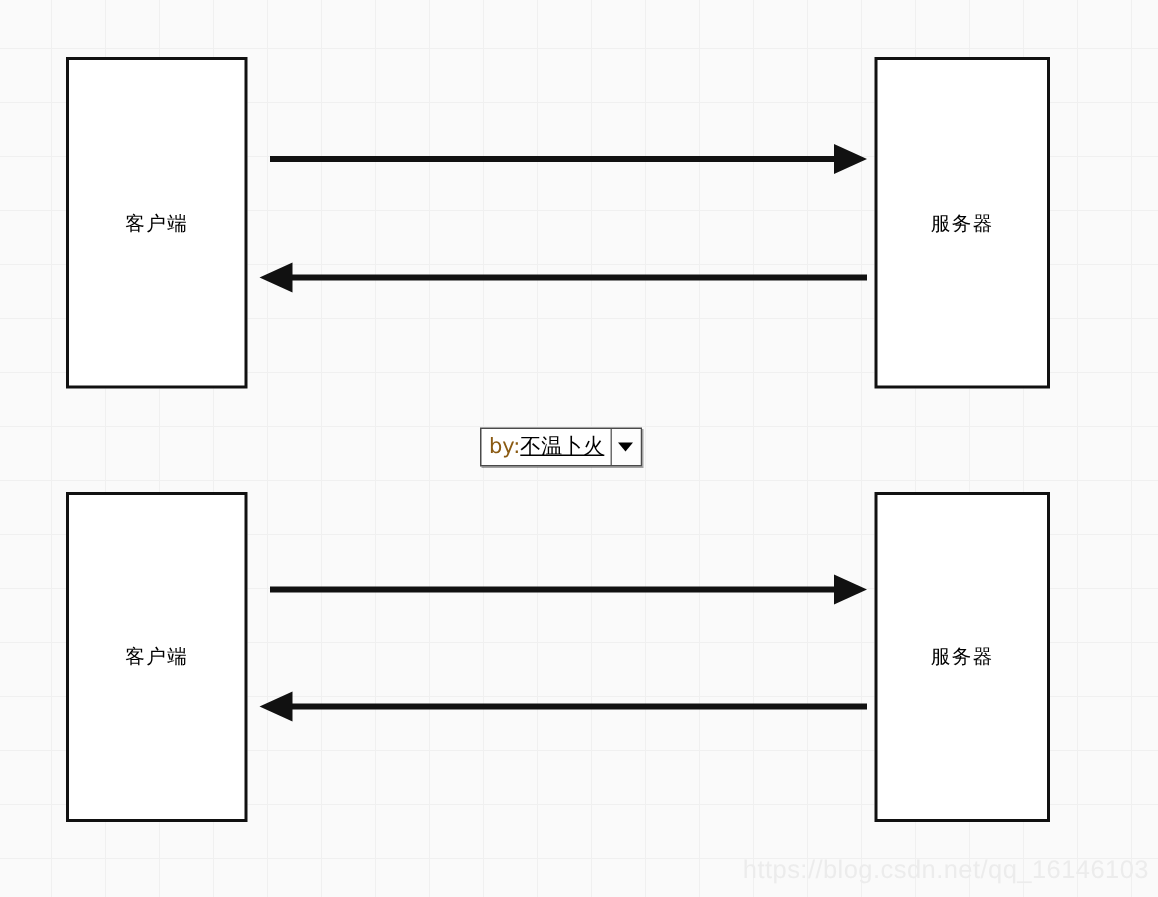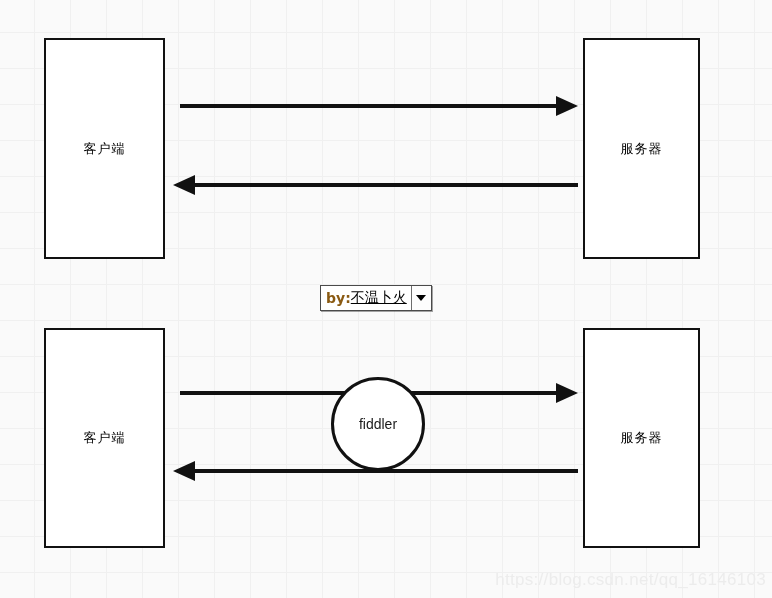--- a/index.html
+++ b/index.html
@@ -94,21 +94,21 @@
     box-shadow: 1px 1px 0 rgba(0,0,0,0.35);
   }
   #signature-text {
     display: flex;
     align-items: center;
     padding: 0 4px 0 5px;
     font-size: 14px;
     white-space: nowrap;
     font-family: "DejaVu Sans", "Liberation Sans", sans-serif;
   }
-  .sig-prefix { color: #8a5a12; font-weight: bold; }
+  .sig-prefix { color: #8a5a12; }
   .sig-name   { color: #000000; text-decoration: underline; }
   #signature-dropdown-button {
     width: 20px;
     border-left: 1px solid #6d6d6d;
     background: #fdfdfd;
     display: flex;
     align-items: center;
     justify-content: center;
     box-sizing: border-box;
   }
@@ -169,23 +169,20 @@
       <line x1="180" y1="393" x2="562" y2="393" stroke="#111111" stroke-width="4"></line>
       <polygon points="578,393 556,383 556,403" fill="#111111"></polygon>
     </g>
 
     <g>
       <line x1="190" y1="471" x2="578" y2="471" stroke="#111111" stroke-width="4"></line>
       <polygon points="173,471 195,461 195,481" fill="#111111"></polygon>
     </g>
   </svg>
 
-  <div id="proxy-node">
-    <span id="proxy-label">fiddler</span>
-  </div>
 
   <div id="signature-widget">
     <div id="signature-text">
       <span class="sig-prefix">by:</span>
         <span class="sig-name">不温卜火</span>
     </div>
     <div id="signature-dropdown-button">
       <span class="caret"></span>
     </div>
   </div>

